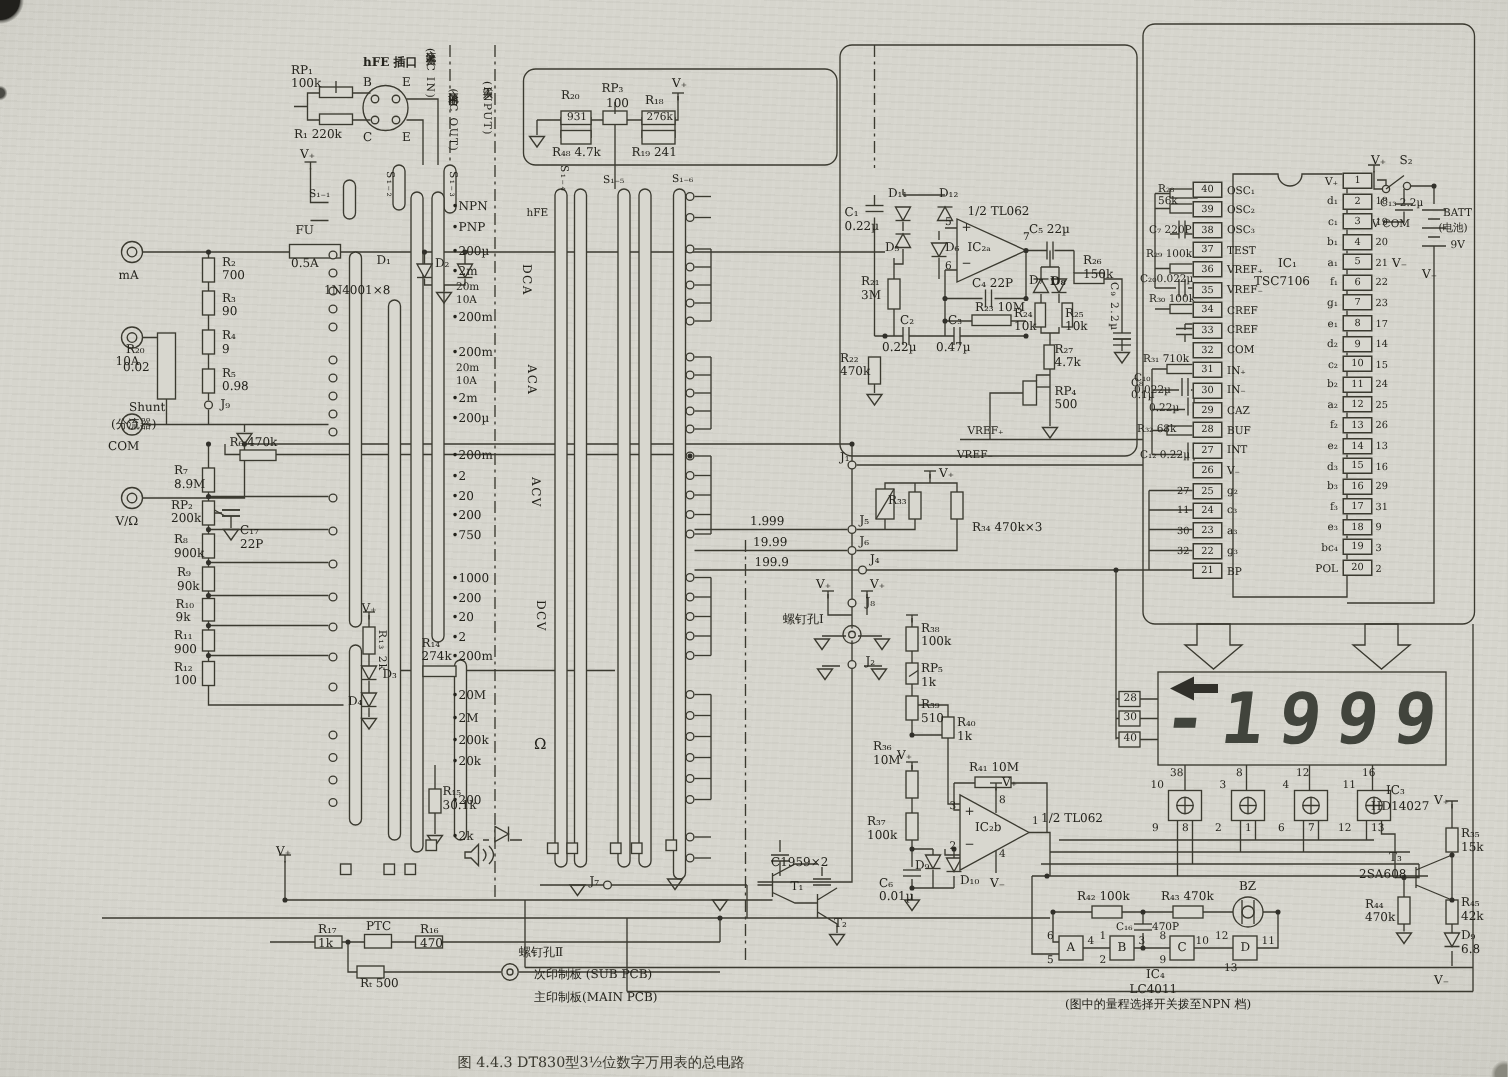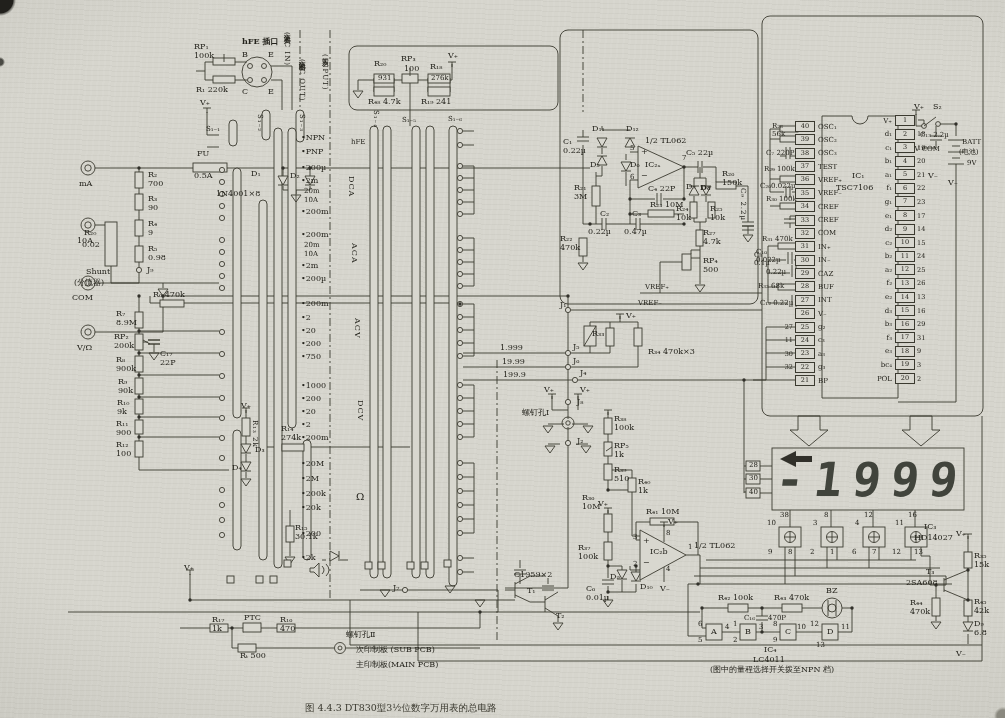--- a/index.html
+++ b/index.html
@@ -763,21 +763,21 @@
     <span class="lbl" style="left: 928px; top: 172px;">V₋</span>
     <span class="lbl" style="left: 948px; top: 179px;">V₋</span>
     <span class="lbl" style="left: 772px; top: 123px; font-size: 7px;">R₂₈
 56k</span>
     <span class="lbl" style="left: 766px; top: 150px; font-size: 7px;">C₇ 220P</span>
     <span class="lbl" style="left: 764px; top: 166px; font-size: 7px;">R₂₉ 100k</span>
     <span class="lbl" style="left: 760px; top: 183px; font-size: 7px;">C₂₀0.022µ</span>
     <span class="lbl" style="left: 766px; top: 196px; font-size: 7px;">R₃₀ 100k</span>
     <span class="lbl" style="left: 754px; top: 205px; font-size: 7px; margin-top: 47px;">C₈
 0.1µ</span>
-    <span class="lbl" style="left: 762px; top: 236px; font-size: 7px;">R₃₁ 470k</span>
+    <span class="lbl" style="left: 762px; top: 236px; font-size: 7px;">R₃₁ 710k</span>
     <span class="lbl" style="left: 756px; top: 249px; font-size: 7px;">C₁₀
 0.022µ</span>
     <span class="lbl" style="left: 766px; top: 269px; font-size: 7px;">0.22µ</span>
     <span class="lbl" style="left: 758px; top: 283px; font-size: 7px;">R₃₂ 68k</span>
     <span class="lbl" style="left: 760px; top: 300px; font-size: 7px;">C₁₂ 0.22µ</span>
     <span class="lbl" style="left: 749px; top: 462px; font-size: 7px;">28</span>
     <span class="lbl" style="left: 749px; top: 475px; font-size: 7px;">30</span>
     <span class="lbl" style="left: 749px; top: 489px; font-size: 7px;">40</span>
     <span class="lbl" style="left: 780px; top: 512px; font-size: 7px;">38</span>
     <span class="lbl" style="left: 824px; top: 512px; font-size: 7px;">8</span>

